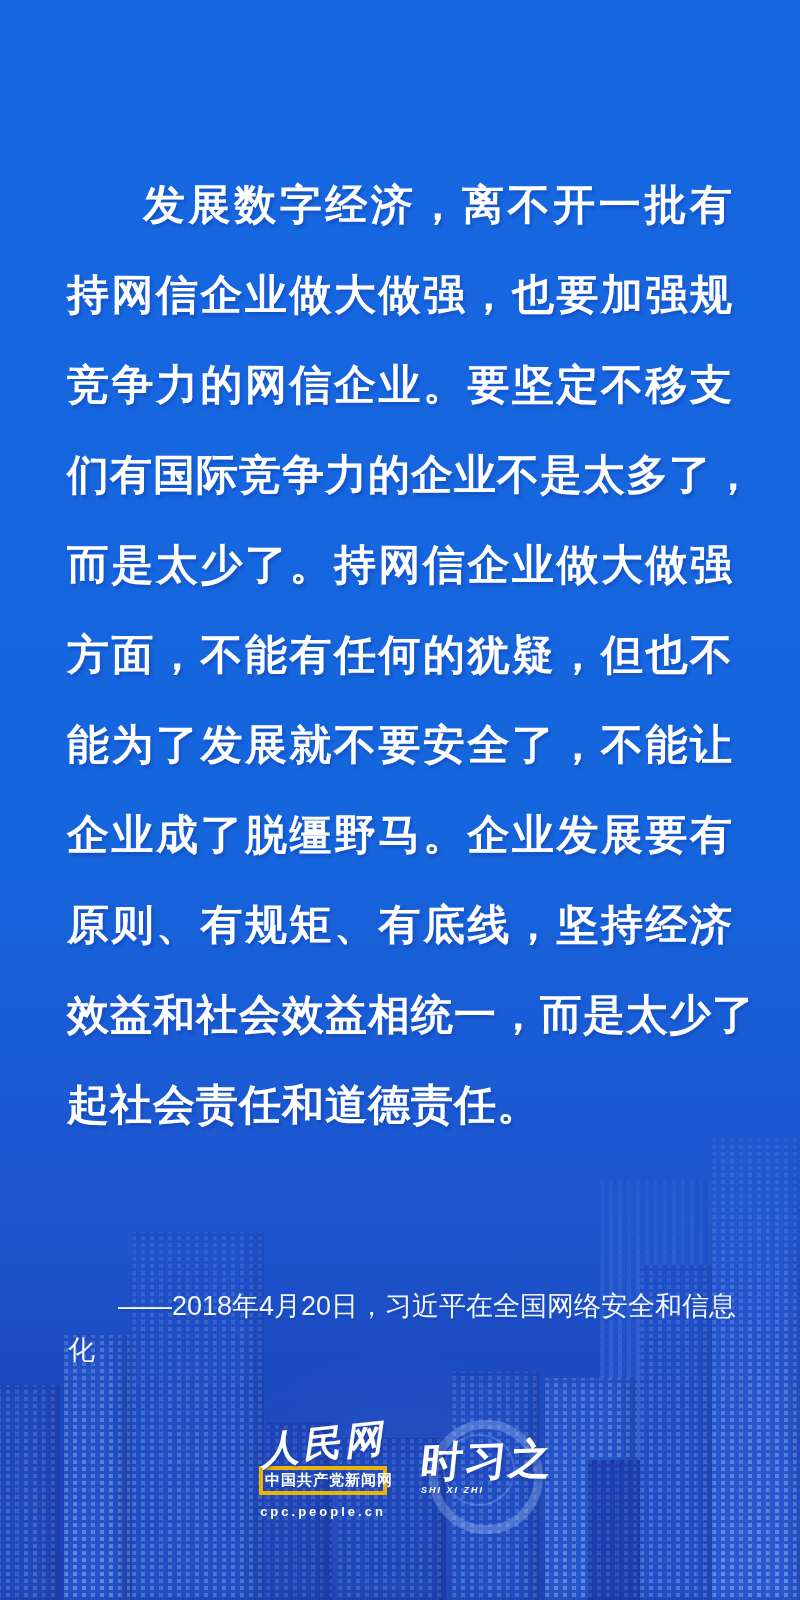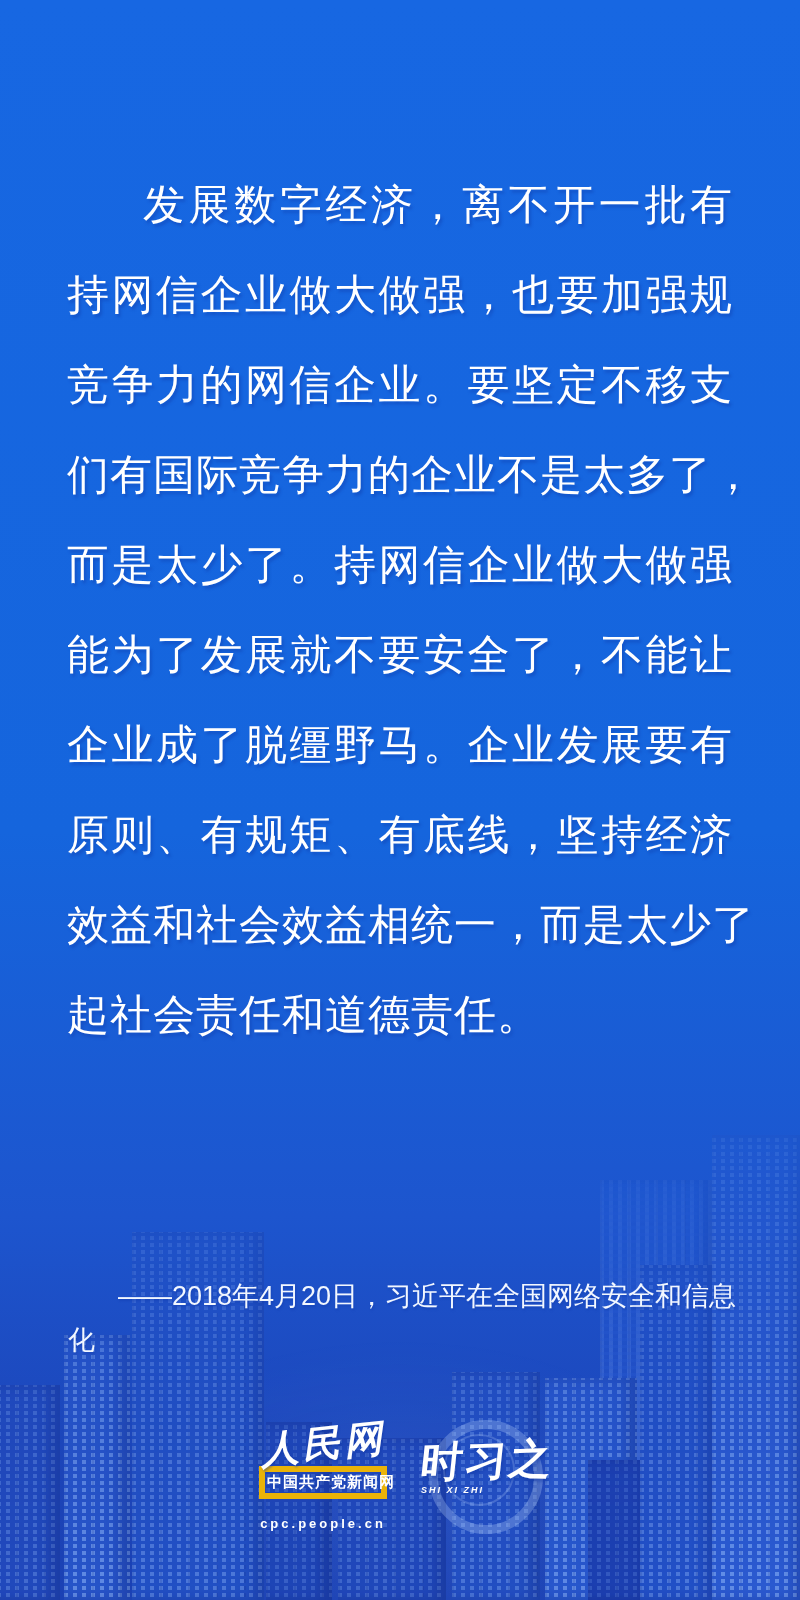--- a/index.html
+++ b/index.html
@@ -25,53 +25,53 @@
     box-shadow:inset -10px 0 14px rgba(10,25,95,.25);
   }
   .haze{
     position:absolute;left:100px;bottom:-60px;width:600px;height:320px;border-radius:50%;
     background:radial-gradient(closest-side,rgba(130,175,255,.14),rgba(130,175,255,0));
   }
 
   
   .quote{
     position:absolute;left:67px;top:160px;width:666px;
-    font-size:42px;font-weight:400;color:#fff;line-height:90px;
+    font-size:42px;font-weight:700;color:#fff;line-height:90px;
     letter-spacing:1px;
     text-shadow:2px 3px 3px rgba(15,55,165,.4);
   }
   .ql{text-align:justify;text-align-last:justify;text-justify:inter-character;height:90px;overflow:visible;white-space:nowrap;}
   .ql.indent{text-indent:76px;}
   .ql.last{text-align-last:left;}
 
   
   .attr{
     position:absolute;left:68px;top:1274px;width:690px;
     font-size:27px;line-height:44px;font-weight:400;color:#F2F7FF;
     text-shadow:1px 2px 2px rgba(15,55,165,.35);
   }
-  .attr .l1{text-indent:50px;}
+  .attr .l1{text-indent:50px;margin-top:10px;}
 
   
   .footer{
     position:absolute;left:0;top:1424px;width:800px;
     display:flex;justify-content:center;align-items:flex-start;gap:34px;color:#fff;
   }
   .people{text-align:center;width:128px;}
   .people .script{
     font-size:38px;font-weight:700;font-style:italic;letter-spacing:4px;
     transform:rotate(-6deg);display:block;line-height:40px;
     text-shadow:1px 2px 2px rgba(15,55,165,.4);
   }
   .people .box{
-    display:block;border:6px solid #eab308;margin-top:2px;padding:1px 2px;
+    display:block;border:4px solid #eab308;margin-top:2px;padding:1px 2px;
     font-size:15px;font-weight:700;letter-spacing:1px;white-space:nowrap;
   }
   .people .domain{
-    display:block;margin-top:17px;font-size:13px;font-weight:700;letter-spacing:3px;white-space:nowrap;
+    display:block;margin-top:9px;font-size:13px;font-weight:700;letter-spacing:3px;white-space:nowrap;
   }
   .sxz{position:relative;padding-top:16px;width:120px;}
   .sxz .ring{
     position:absolute;left:8px;top:-4px;width:96px;height:96px;border-radius:50%;
     border:9px solid rgba(195,218,255,.28);
   }
   .sxz .ring2{
     position:absolute;left:22px;top:10px;width:68px;height:68px;border-radius:50%;
     border:2px solid rgba(195,218,255,.22);
   }
@@ -102,20 +102,21 @@
   <div class="bld" style="left:640px;width:76px;height:335px;--b:#2250C6;--w:rgba(120,160,238,.5);"></div>
   <div class="bld" style="left:712px;width:92px;height:465px;--b:#2B5AD0;--w:rgba(145,185,250,.55);"></div>
 </div>
 
 <div class="quote">
   <div class="ql indent">发展数字经济，离不开一批有</div>
   <div class="ql">持网信企业做大做强，也要加强规</div>
   <div class="ql">竞争力的网信企业。要坚定不移支</div>
   <div class="ql">们有国际竞争力的企业不是太多了，</div>
   <div class="ql">而是太少了。持网信企业做大做强</div>
+  <div class="ql">方面，不能有任何的犹疑，但也不</div>
   <div class="ql">能为了发展就不要安全了，不能让</div>
   <div class="ql">企业成了脱缰野马。企业发展要有</div>
   <div class="ql">原则、有规矩、有底线，坚持经济</div>
   <div class="ql">效益和社会效益相统一，而是太少了</div>
   <div class="ql last">起社会责任和道德责任。</div>
 </div>
 
 <div class="attr">
   <div class="l1">——2018年4月20日，习近平在全国网络安全和信息化</div>
 </div>

